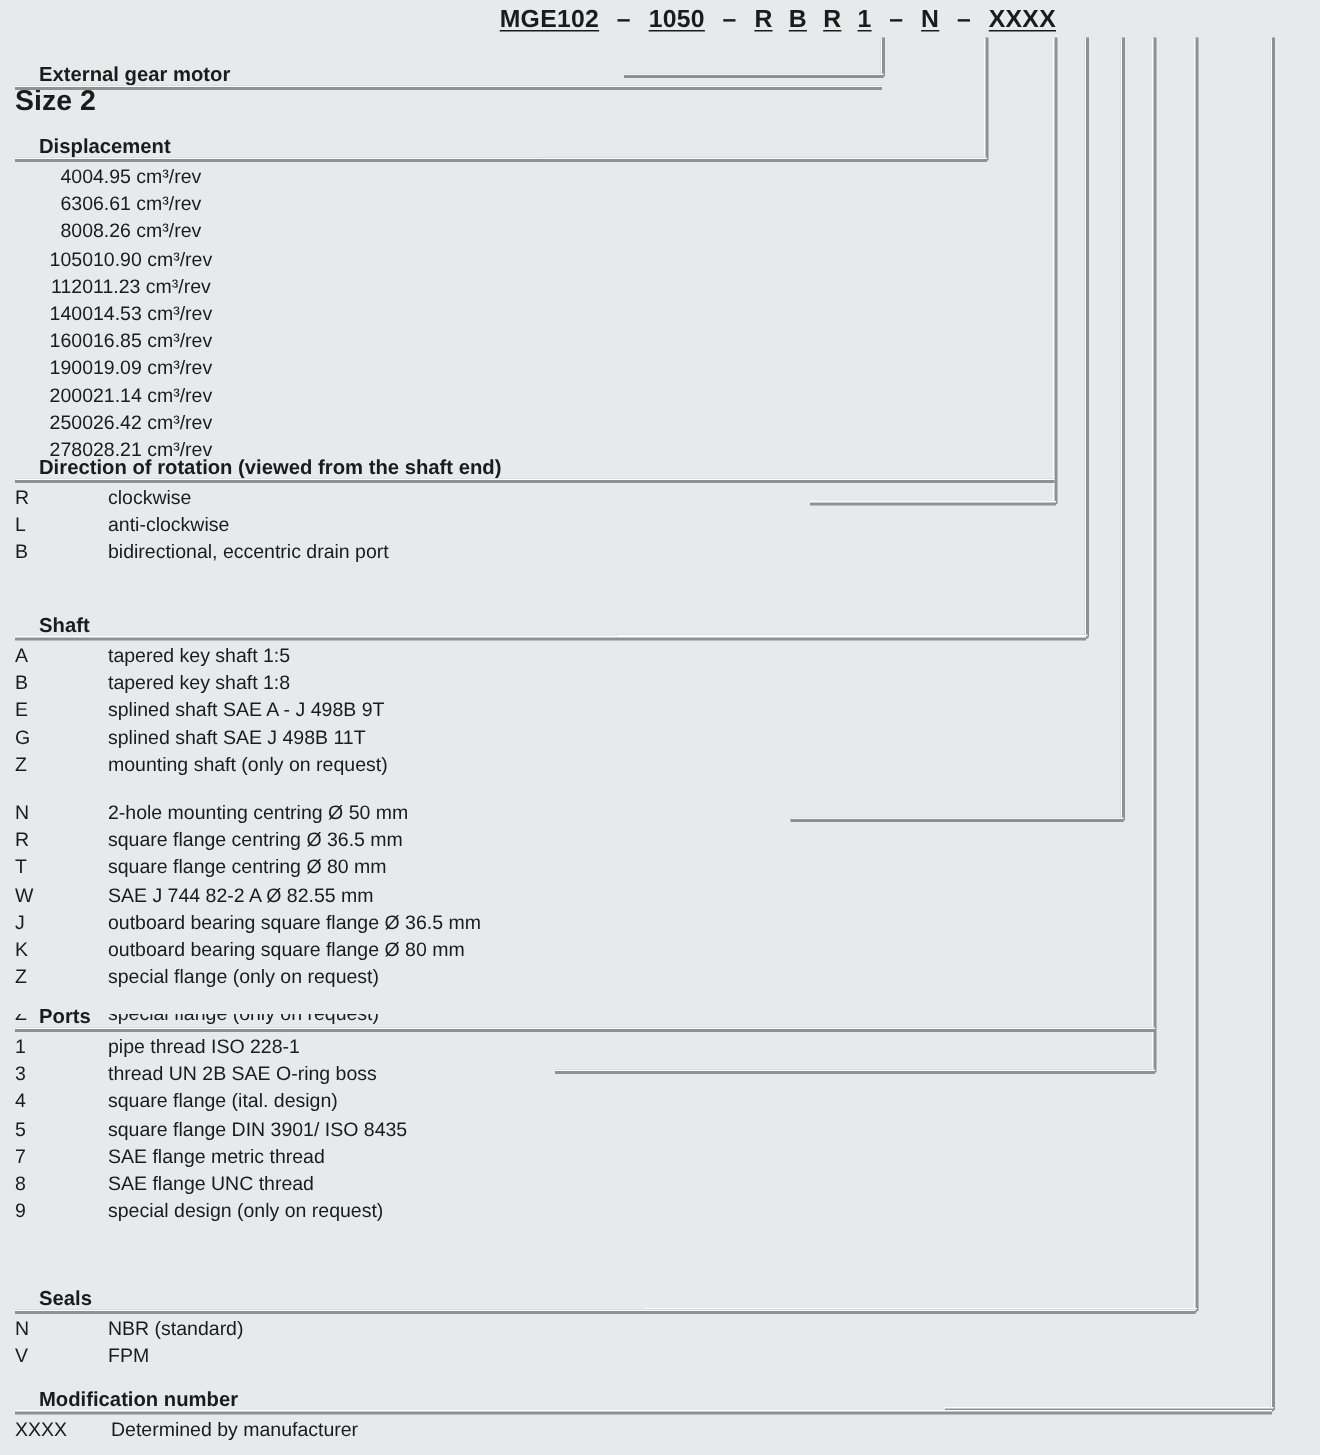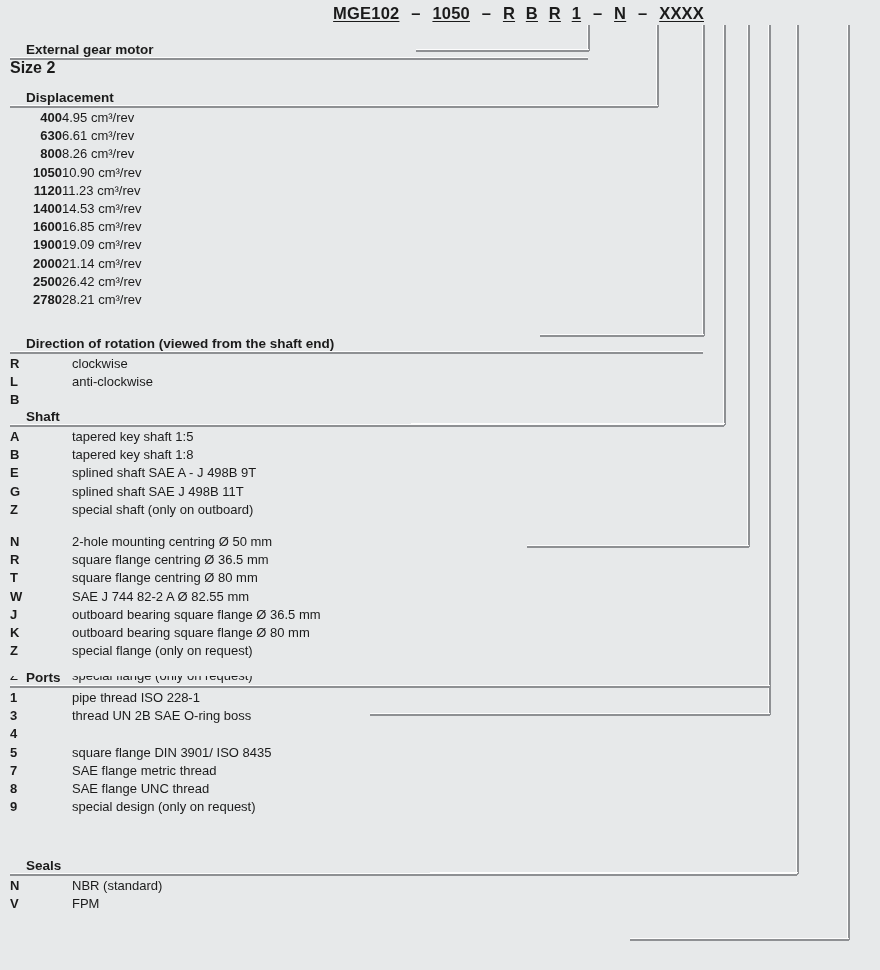--- a/index.html
+++ b/index.html
@@ -75,36 +75,35 @@
   }
   .sec-head .rule {
     position: absolute;
     left: 0;
     bottom: -1px;
     height: 2px;
     background: #8e9093;
     border-top: 1px solid #fdfdfd;
   }
   .sec-sub {
-    font-size: 16px;
+    font-size: 19px;
     font-weight: bold;
     line-height: 18px;
     white-space: nowrap;
   }
   .rows { margin-top: 2px; }
   .row {
     display: flex;
     font-size: 13px;
     line-height: 18.2px;
     white-space: nowrap;
   }
   .row .k {
     width: 62px;
     flex: 0 0 62px;
-    font-weight: bold;
   }
   .row .v { flex: 1 1 auto; }
 
   
   .row.num .k {
     width: 52px;
     flex: 0 0 52px;
     text-align: right;
     padding-right: 0;
   }
@@ -221,36 +220,37 @@
           <span class="k">2500</span>
           <span class="v">26.42 cm³/rev</span>
         </div>
         <div class="row num">
           <span class="k">2780</span>
           <span class="v">28.21 cm³/rev</span>
         </div>
       </div>
   </div>
 
-  <div class="section" style="top:336px;">
+  <div class="section" style="top:304px;">
     <div class="sec-head">
       <span>Direction of rotation (viewed from the shaft end)</span>
       <span class="rule" style="width:693px;"></span>
     </div>
     <div class="rows">
         <div class="row">
           <span class="k">R</span>
           <span class="v">clockwise</span>
         </div>
         <div class="row">
           <span class="k">L</span>
           <span class="v">anti-clockwise</span>
         </div>
         <div class="row">
           <span class="k">B</span>
+          <span class="v">bidirectional, eccentric drain port</span>
         </div>
       </div>
   </div>
 
   <div class="section" style="top:409px;">
     <div class="sec-head">
       <span>Shaft</span>
       <span class="rule" style="width:714px;"></span>
     </div>
     <div class="rows">
@@ -265,21 +265,21 @@
         <div class="row">
           <span class="k">E</span>
           <span class="v">splined shaft SAE A - J 498B 9T</span>
         </div>
         <div class="row">
           <span class="k">G</span>
           <span class="v">splined shaft SAE J 498B 11T</span>
         </div>
         <div class="row">
           <span class="k">Z</span>
-          <span class="v">special shaft (only on outboard)</span>
+          <span class="v">mounting shaft (only on request)</span>
         </div>
       </div>
   </div>
 
   <div class="section" style="top:531px;">
     <div class="rows">
         <div class="row">
           <span class="k">N</span>
           <span class="v">2-hole mounting centring Ø 50 mm</span>
         </div>
@@ -326,20 +326,21 @@
         <div class="row">
           <span class="k">1</span>
           <span class="v">pipe thread ISO 228-1</span>
         </div>
         <div class="row">
           <span class="k">3</span>
           <span class="v">thread UN 2B SAE O-ring boss</span>
         </div>
         <div class="row">
           <span class="k">4</span>
+          <span class="v">square flange (ital. design)</span>
         </div>
         <div class="row">
           <span class="k">5</span>
           <span class="v">square flange DIN 3901/ ISO 8435</span>
         </div>
         <div class="row">
           <span class="k">7</span>
           <span class="v">SAE flange metric thread</span>
         </div>
         <div class="row">
@@ -363,14 +364,26 @@
           <span class="k">N</span>
           <span class="v">NBR (standard)</span>
         </div>
         <div class="row">
           <span class="k">V</span>
           <span class="v">FPM</span>
         </div>
       </div>
   </div>
 
+  <div class="section" style="top:925px;">
+    <div class="sec-head">
+      <span>Modification number</span>
+      <span class="rule" style="width:838px;"></span>
+    </div>
+    <div class="rows">
+        <div class="row wide">
+          <span class="k">XXXX</span>
+          <span class="v">Determined by manufacturer</span>
+        </div>
+      </div>
+  </div>
 
 </div>
 
 </body></html>

